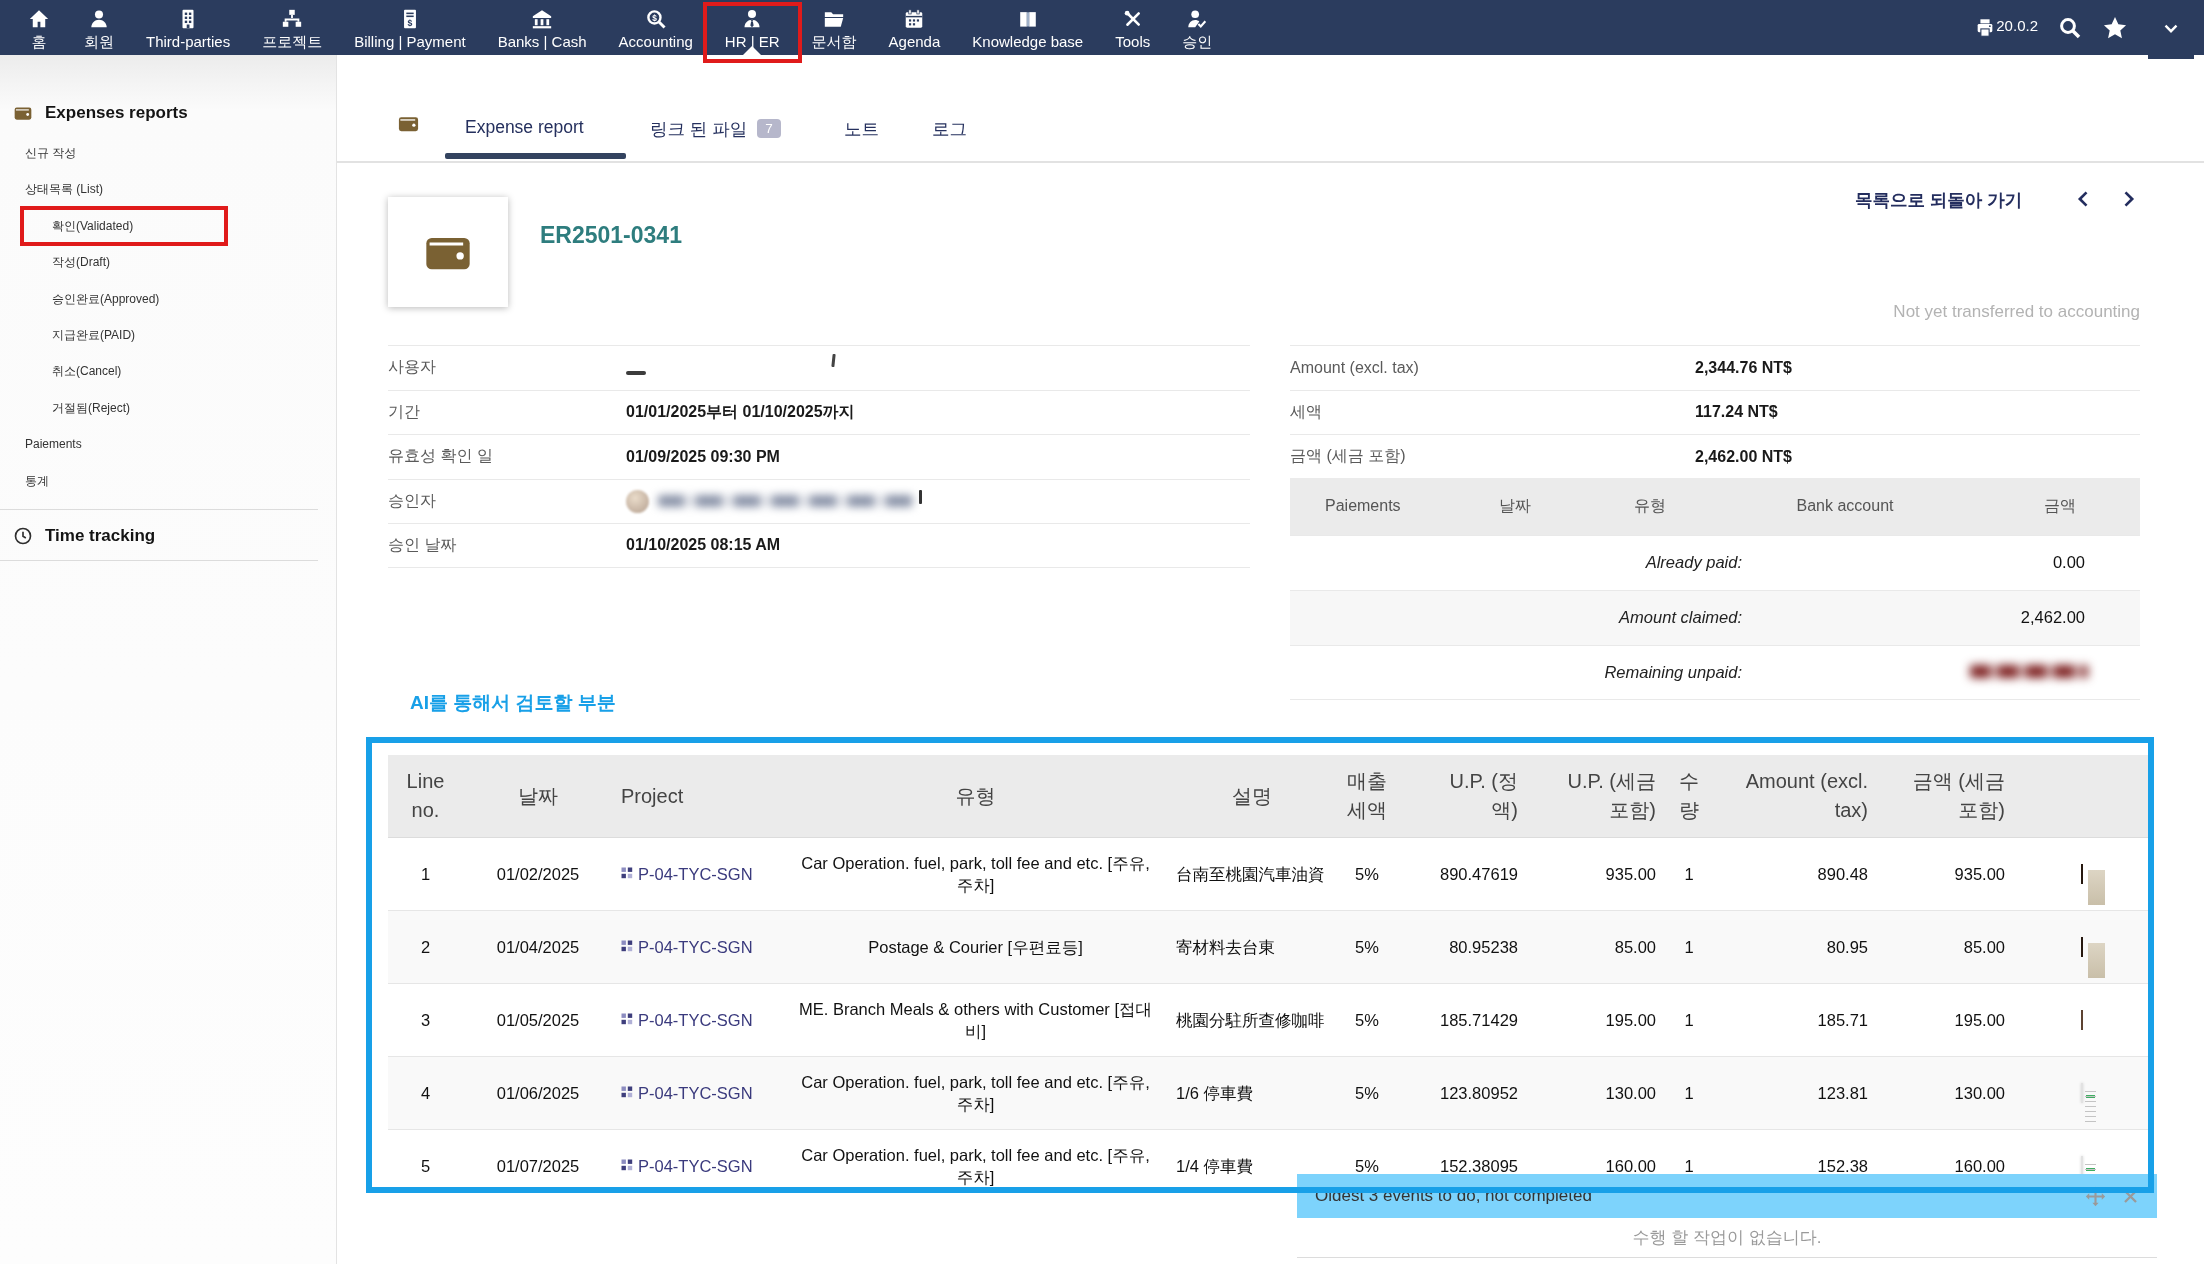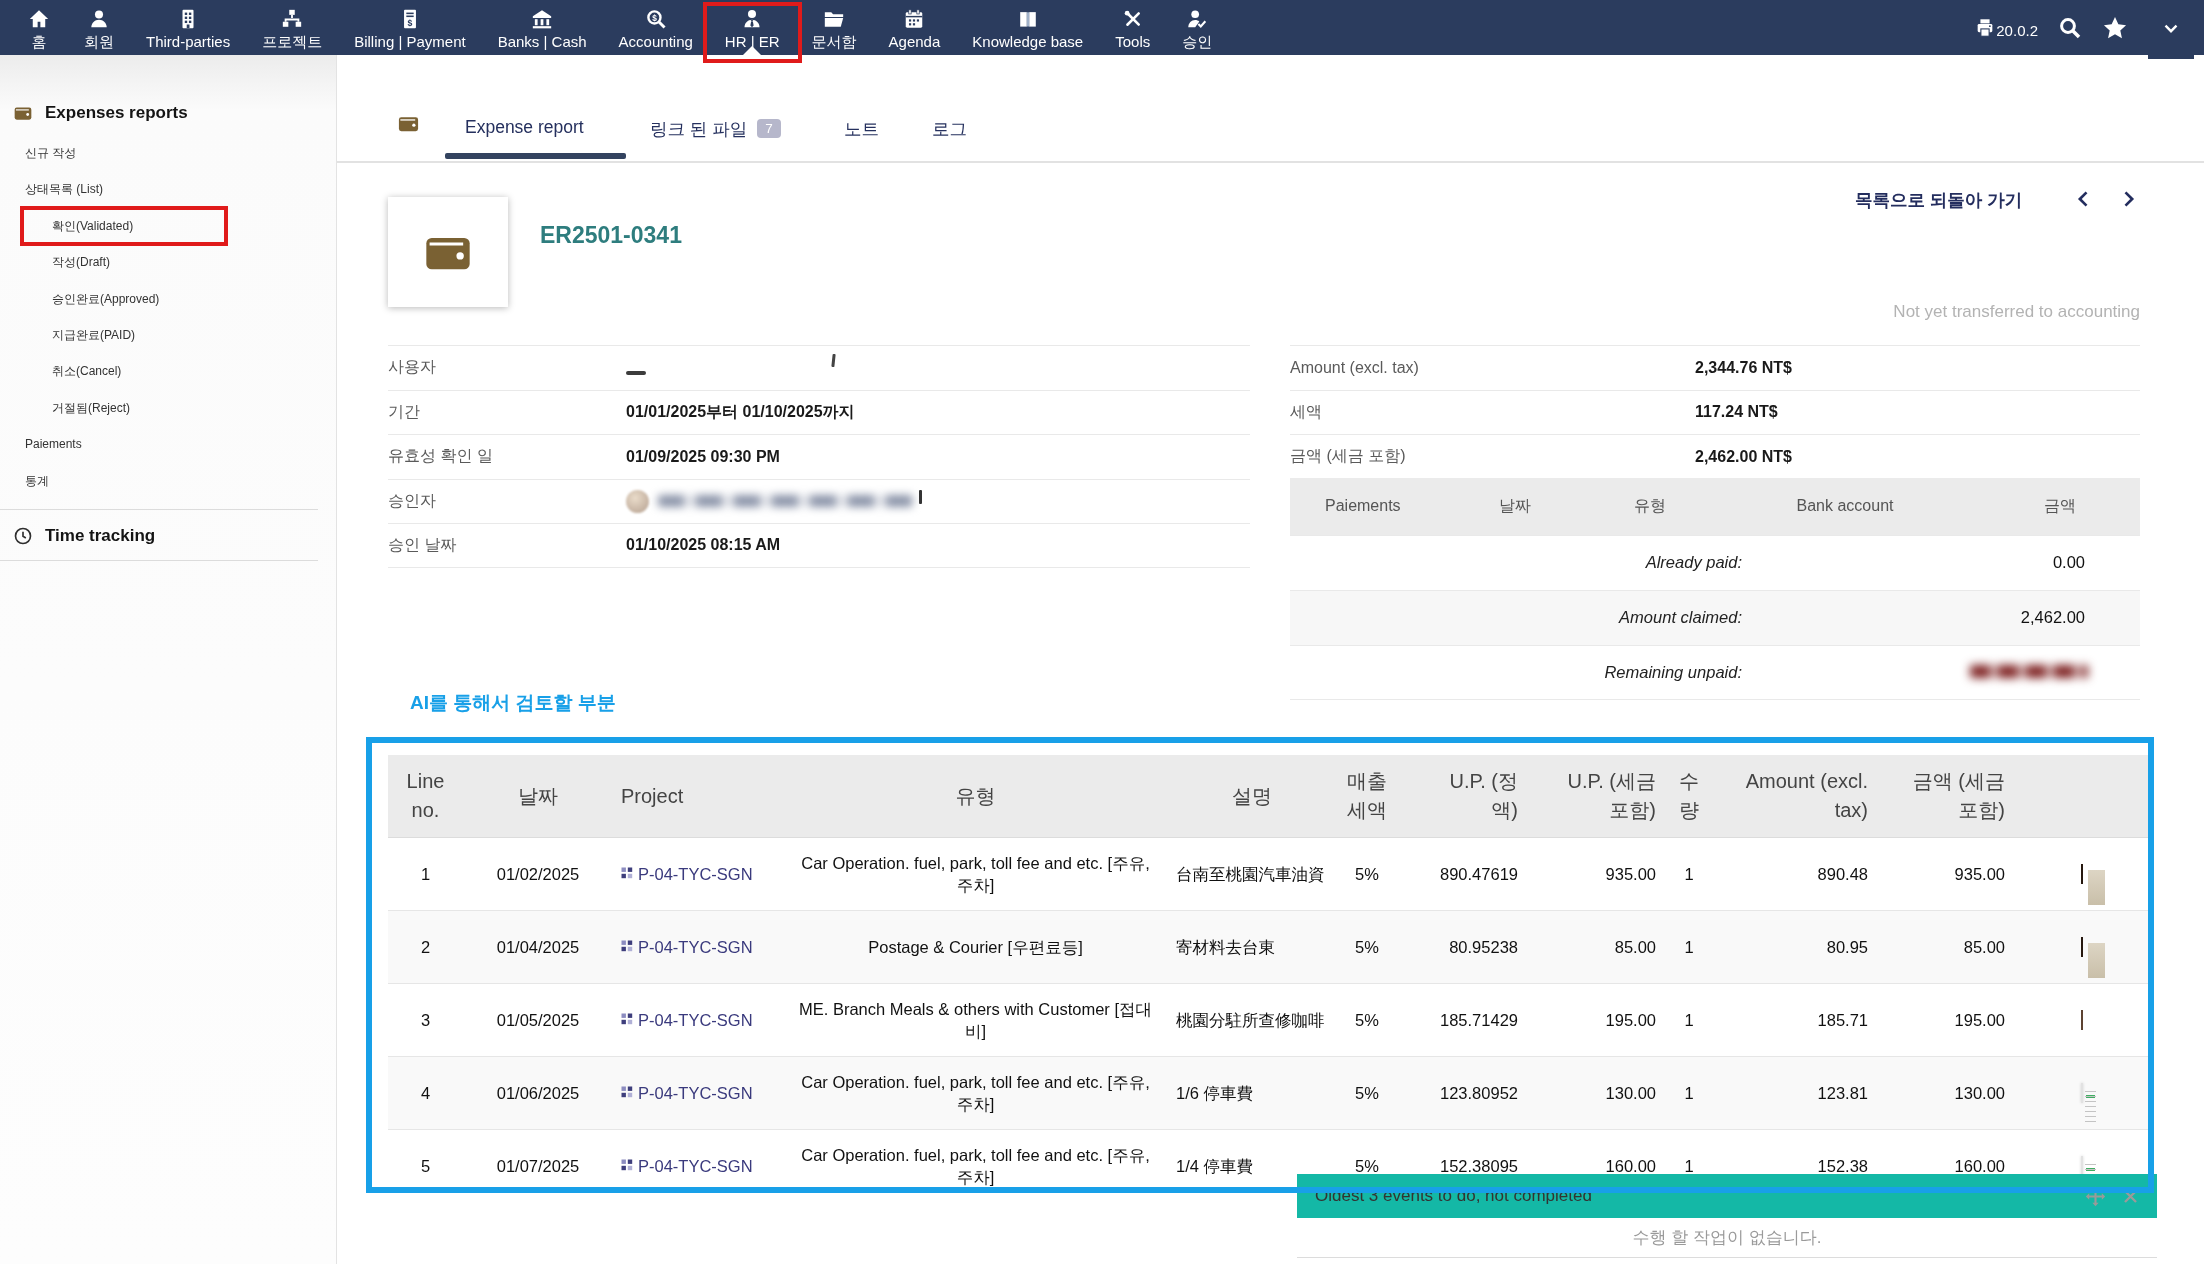--- a/index.html
+++ b/index.html
@@ -28,21 +28,21 @@
   .menu-item.active .tri{
     position:absolute; bottom:0; left:50%; transform:translateX(-50%);
     width:0; height:0; border-left:9px solid transparent; border-right:9px solid transparent;
     border-bottom:9px solid #ffffff;
   }
   .nav-annotation{
     position:absolute; left:-6px; right:-6px; top:2px; bottom:-8px;
     border:4px solid #e01b1b; pointer-events:none; z-index:40;
   }
   .top-right{ margin-left:auto; display:flex; align-items:center; gap:20px; color:#fff; font-size:15px; padding-right:14px;}
-  .version{ display:flex; align-items:flex-end; }
+  .version{ display:flex; align-items:flex-start; }
   .user-tab{ width:46px; height:62px; background:#2b3c5e; display:flex; align-items:center; justify-content:center; margin-left:6px; cursor:pointer;}
 
   
   .sidebar{
     position:absolute; left:0; top:55px; width:337px; bottom:0;
     background:linear-gradient(#ececec, #fbfbfb 55px, #fdfdfd);
     border-right:1px solid #e3e3e3;
   }
   .side-title{ display:flex; align-items:center; gap:11px; margin:48px 0 12px 12px; font-weight:bold; font-size:17px; color:#141414;}
   .side-title svg{ width:22px; height:20px; }
@@ -118,21 +118,21 @@
   .thumb.dark::after{ content:""; position:absolute; left:6px; top:5px; width:17px; height:35px;
     background:linear-gradient(#ddd5c4, #c9bfa9); }
   .thumb.brown{ width:48px; height:40px; background:#7a5b45; border:1px solid #5d4331;
     background-image:repeating-linear-gradient(100deg, #8a6a50 0 7px, #cec3b0 7px 11px); }
   .thumb.light{ width:18px; height:52px; background:#fff; border:1px solid #e2e2e2; box-shadow:0 0 3px rgba(0,0,0,.18); }
   .thumb.light::after{ content:""; position:absolute; left:3px; top:7px; width:11px; height:32px;
     background:repeating-linear-gradient(#c4c4c4 0 1px, transparent 1px 5px); }
   .thumb.light::before{ content:""; position:absolute; left:4px; bottom:4px; width:9px; height:3px; background:#3fae62;}
 
   
-  .events-bar{ position:absolute; left:1297px; top:1174px; width:860px; height:44px; background:#14b8a6;
+  .events-bar{ position:absolute; left:1297px; top:1174px; width:860px; height:44px; background:#7dd3fc;
     display:flex; align-items:center; padding:0 18px; font-size:17px; color:#333; z-index:20;}
   .events-bar .spacer{ flex:1; }
   .events-bar svg{ cursor:pointer; }
   .events-empty{ position:absolute; left:1297px; top:1226px; width:860px; text-align:center; color:#9a9a9a; font-size:17px;}
   .events-hr{ position:absolute; left:1297px; top:1257px; width:860px; height:1px; background:#dcdcdc;}
 </style>
 </head>
 <body>
 
 <div class="topbar">

